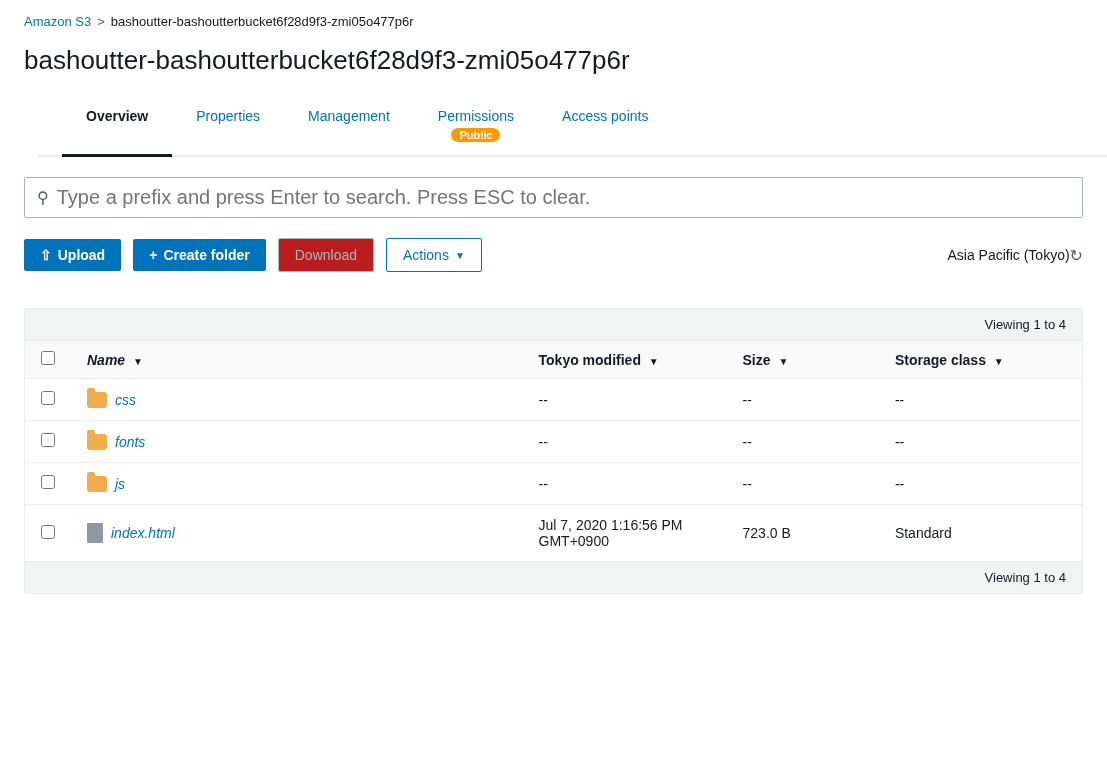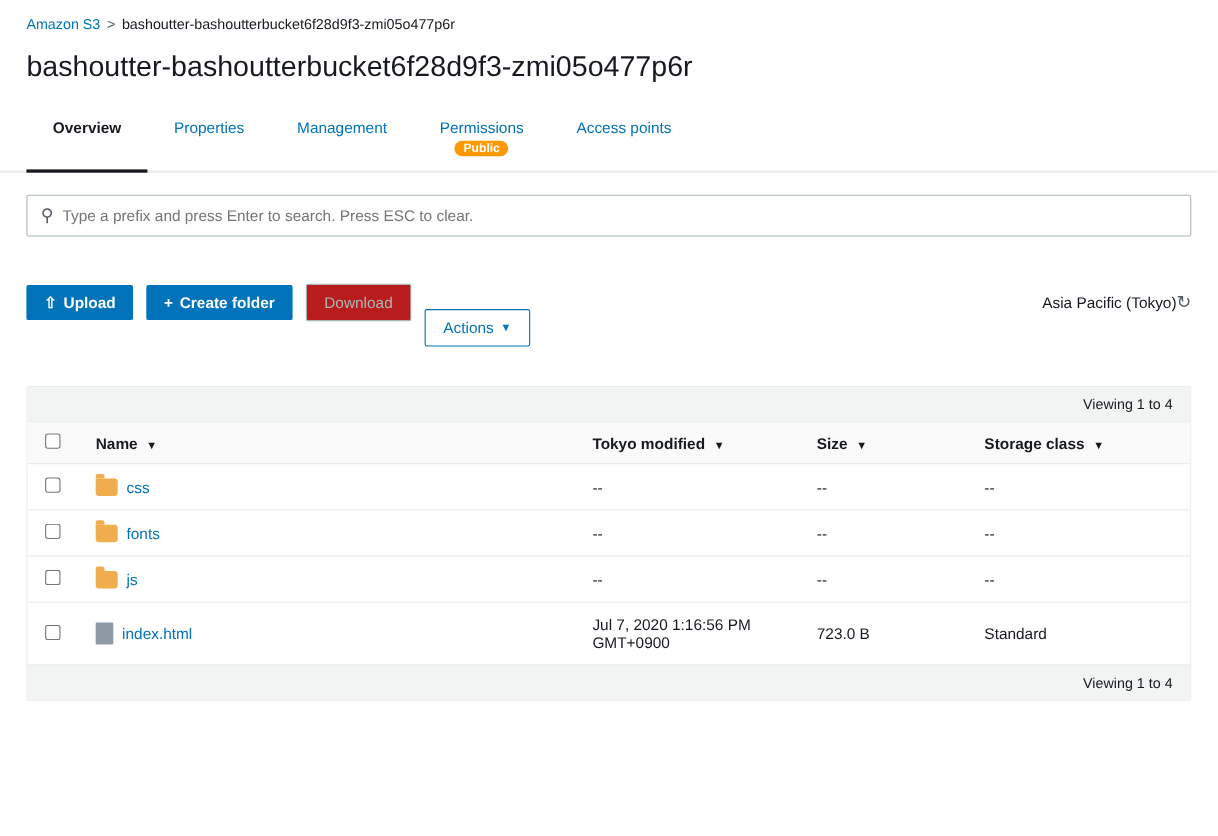--- a/index.html
+++ b/index.html
@@ -25,20 +25,21 @@
       font-size: 26px;
       font-weight: 400;
       color: #16191f;
     }
     
     .tabs-container {
       border-bottom: 2px solid #eaeded;
       display: flex;
       padding: 0 24px;
       background: #fff;
+      margin-left: 38px;
     }
     
     .tab {
       padding: 12px 24px;
       cursor: pointer;
       font-size: 14px;
       color: #545b64;
       border: none;
       background: none;
       border-bottom: 3px solid transparent;
@@ -80,21 +81,21 @@
     }
     .search-icon {
       color: #545b64;
       margin-right: 8px;
       font-size: 16px;
     }
     .search-input {
       border: none;
       outline: none;
       flex: 1;
-      font-size: 14px;
+      font-size: 20px;
       color: #545b64;
       background: transparent;
     }
     
     .toolbar {
       display: flex;
       align-items: center;
       gap: 12px;
       margin-bottom: 16px;
     }
@@ -141,21 +142,20 @@
       background: #fff;
       color: #0073bb;
       border: 1px solid #0073bb;
       padding: 8px 16px;
       border-radius: 2px;
       cursor: pointer;
       font-size: 14px;
       display: flex;
       align-items: center;
       gap: 6px;
-      margin-top: 46px;
     }
     
     .region-info {
       margin-left: auto;
       display: flex;
       align-items: center;
       gap: 0;
       font-size: 14px;
       color: #16191f;
     }
@@ -201,21 +201,21 @@
       font-size: 14px;
       color: #16191f;
     }
     
     .table tr:last-child td { border-bottom: none; }
     
     .table th:first-child, .table td:first-child {
       width: 40px;
     }
     
-    .col-name { width: 45%; }
+    .col-name { width: 45%; font-style: italic; }
     .col-modified { width: 20%; }
     .col-size { width: 15%; }
     .col-storage { width: 20%; }
     
     .sort-icon { font-size: 10px; margin-left: 4px; }
     
     .folder-icon {
       display: inline-block;
       width: 20px;
       height: 16px;

